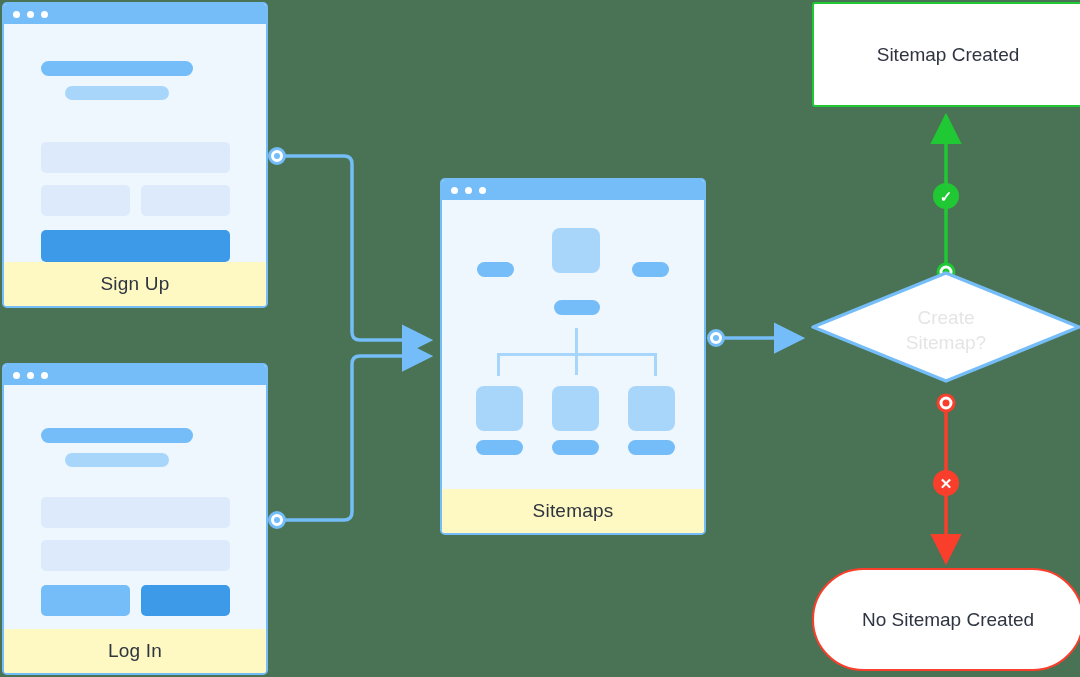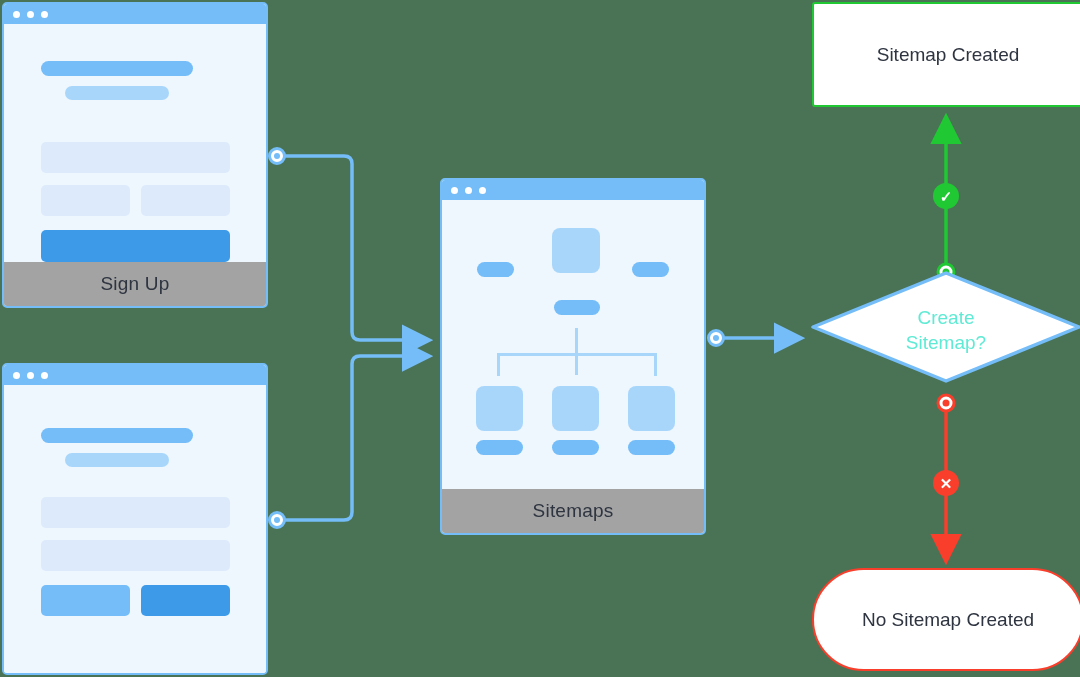--- a/index.html
+++ b/index.html
@@ -43,21 +43,21 @@
     border-radius: 50%;
     background: #ffffff;
   }
   .card-body {
     flex: 1 1 auto;
     background: #eef6fe;
     position: relative;
   }
   .card-caption {
     flex: 0 0 auto;
-    background: #a3a3a3;
+    background: #fef9c3;
     height: 44px;
     display: flex;
     align-items: center;
     justify-content: center;
     font-size: 19px;
     color: #2e3440;
     letter-spacing: .2px;
   }
 
   
@@ -73,21 +73,21 @@
   .sm-box      { position: absolute; background: #a8d6fb; border-radius: 8px; }
   .sm-line     { position: absolute; background: #a8d6fb; }
   #diamond-label {
     position: absolute;
     left: 846px;
     top: 305px;
     width: 200px;
     text-align: center;
     font-size: 19px;
     line-height: 25px;
-    color: #5eead4;
+    color: #e5e5e5;
     pointer-events: none;
   }
 
   
   #node-success {
     position: absolute;
     left: 812px;
     top: 2px;
     width: 272px;
     height: 105px;
@@ -218,20 +218,21 @@
       <span class="dot"></span>
     </div>
     <div class="card-body">
       <div class="wf wf-head" style="left:37px; top:43px; width:152px; height:15px;"></div>
       <div class="wf wf-subhead" style="left:61px; top:68px; width:104px; height:14px;"></div>
       <div class="wf wf-field" style="left:37px; top:112px; width:189px; height:31px;"></div>
       <div class="wf wf-field" style="left:37px; top:155px; width:189px; height:31px;"></div>
       <div class="wf wf-btn-lite" style="left:37px; top:200px; width:89px; height:31px;"></div>
       <div class="wf wf-btn-dark" style="left:137px; top:200px; width:89px; height:31px;"></div>
     </div>
+    <div class="card-caption">Log In</div>
   </div>
 
   <div class="card" id="card-sitemaps" style="left:440px; top:178px; width:266px; height:357px;">
     <div class="card-titlebar">
       <span class="dot"></span>
       <span class="dot"></span>
       <span class="dot"></span>
     </div>
     <div class="card-body">
 

